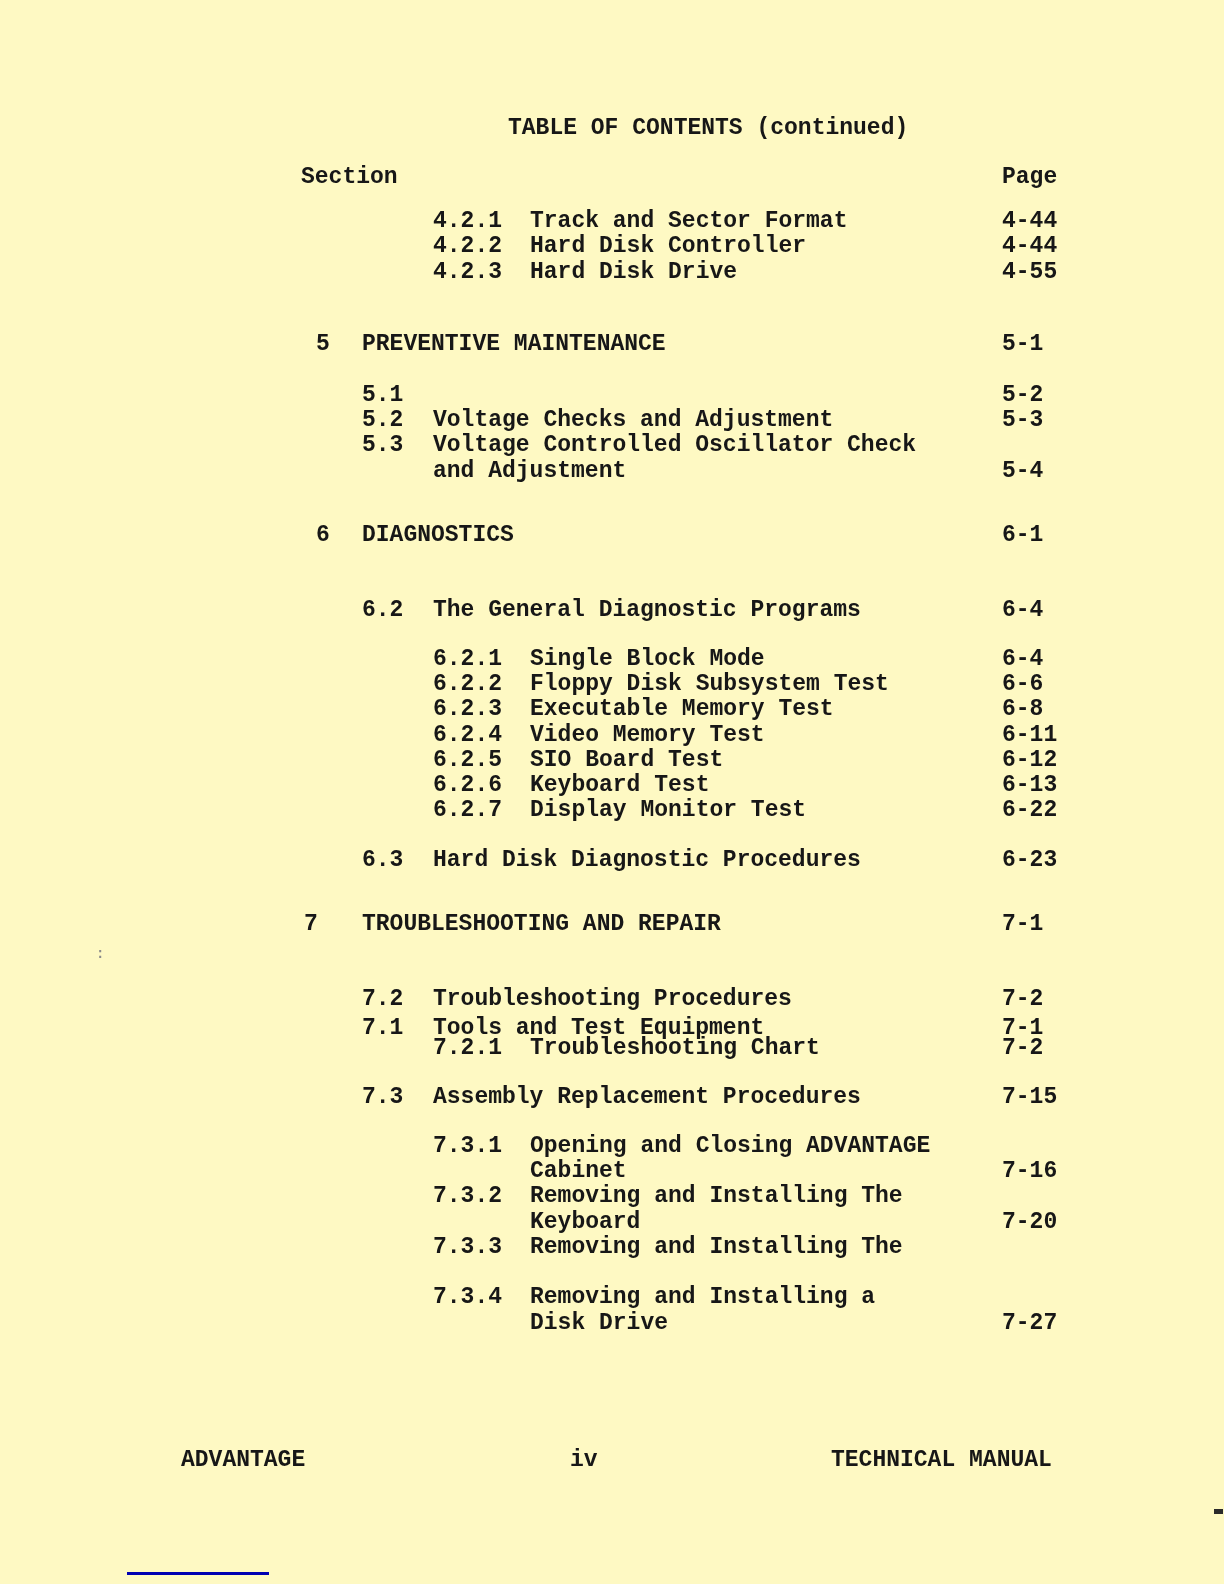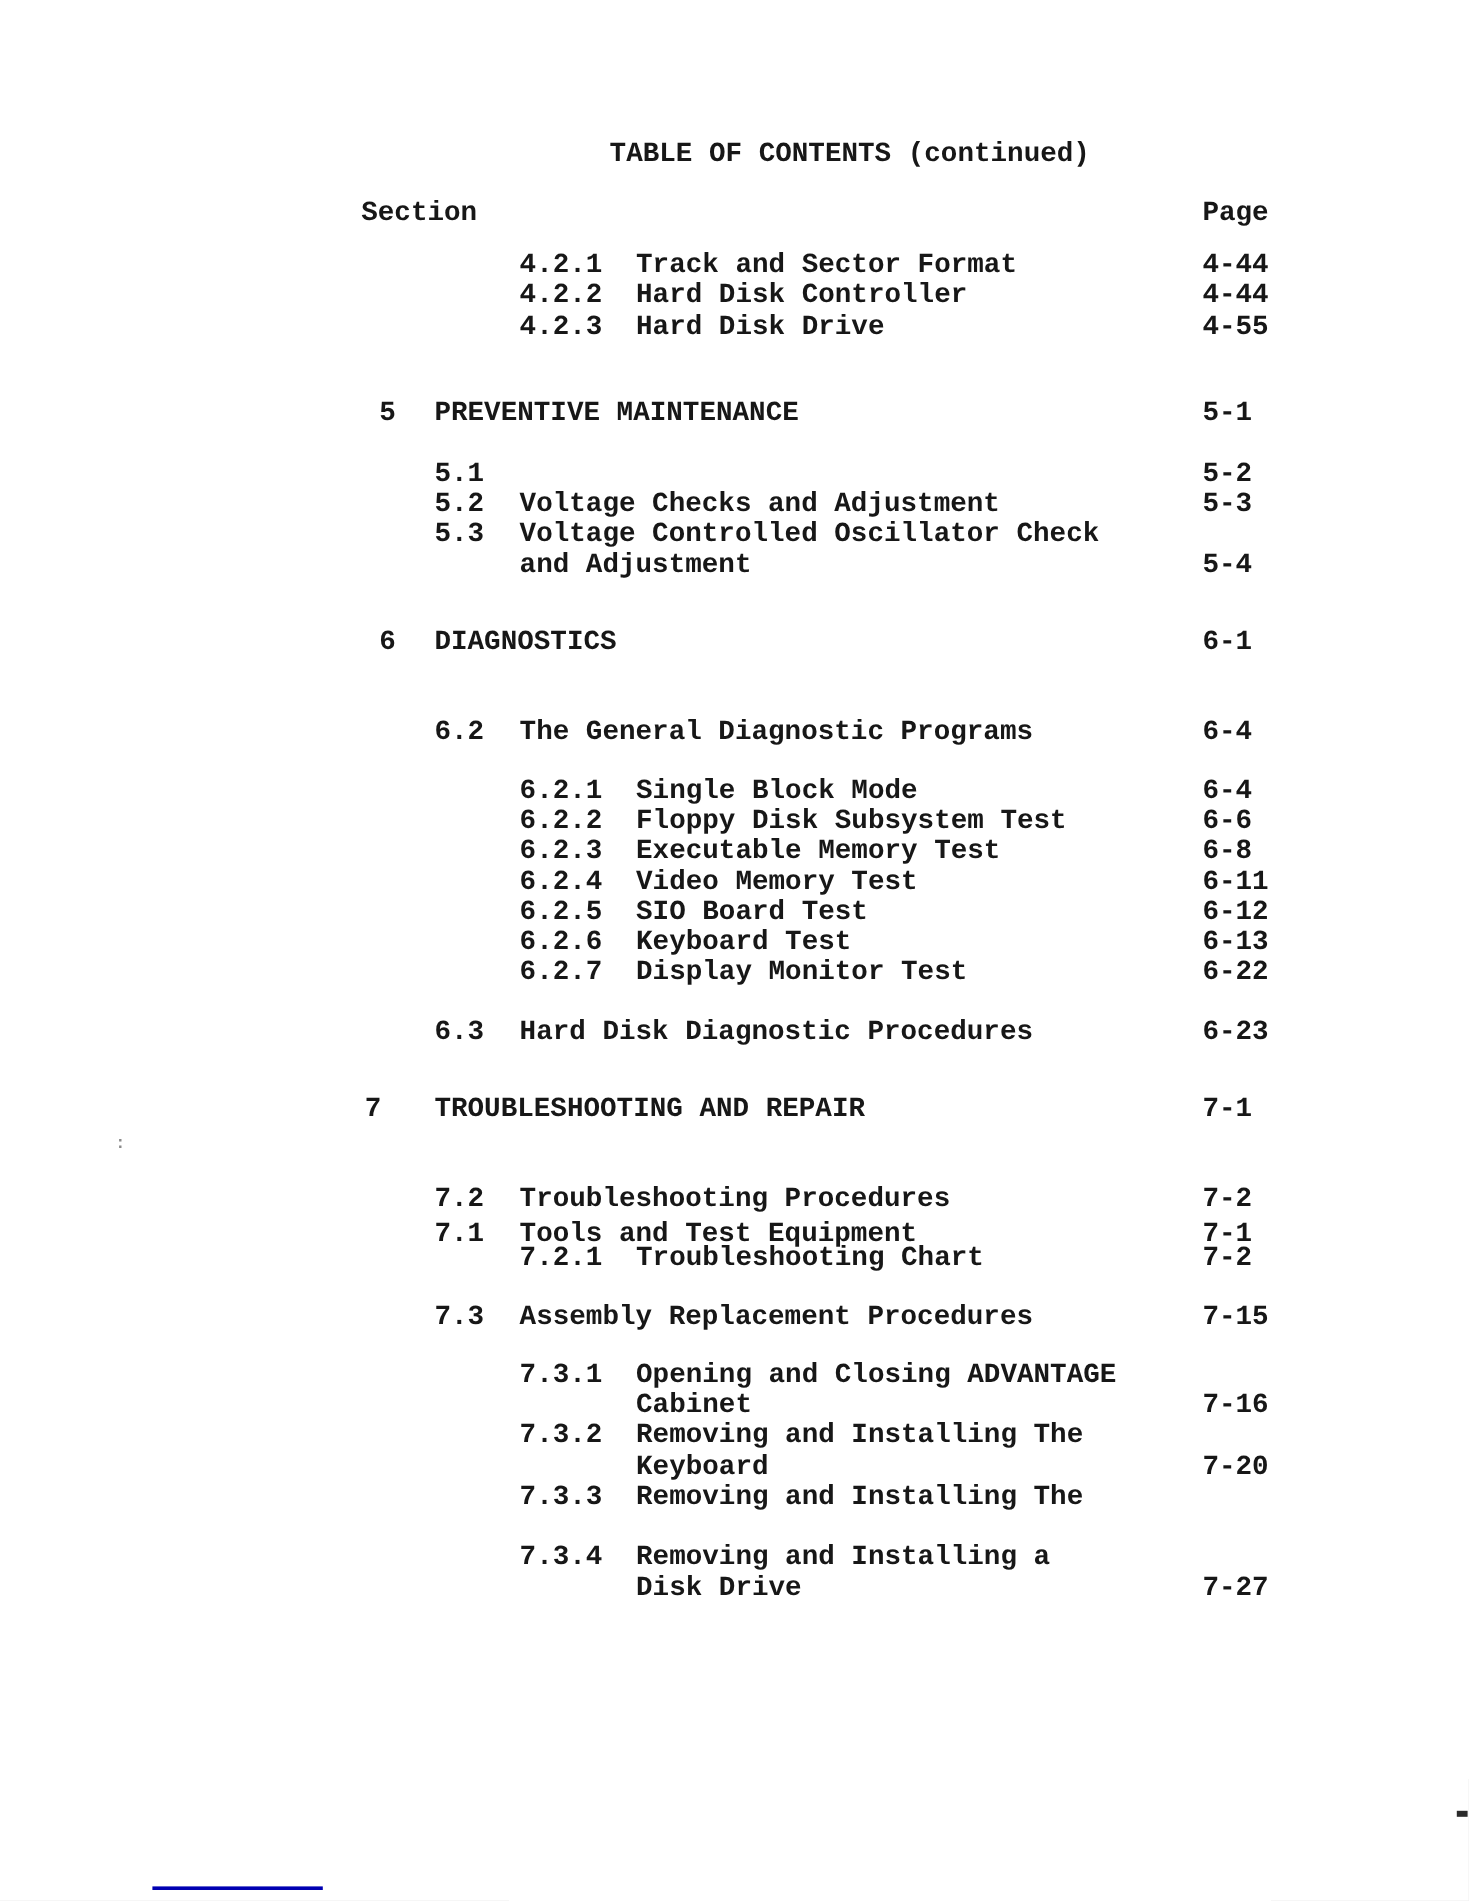--- a/index.html
+++ b/index.html
@@ -29,21 +29,21 @@
   .ftr-center{left:570px;}
   .ftr-right{left:831px;}
   
   .blue-underline{position:absolute;left:127px;top:1572px;width:142px;height:3px;}
   .edge-dash{position:absolute;left:1214px;top:1509px;width:9px;height:5px;background:#2a2a2a;}
   .speckle{position:absolute;left:96px;top:950px;width:3px;height:9px;color:#8a8a8a;font-size:14px;line-height:9px;}
 </style>
 </head>
 <body>
 
-<div class="page" style="color: rgb(23, 23, 23); background: #ffffff;">
+<div class="page" style="color: rgb(23, 23, 23); background: #fef9c3;">
 
   <div class="row" style="top:115px">
     <span class="doc-title">TABLE OF CONTENTS (continued)</span>
   </div>
 
   <div class="row" style="top:164px">
     <span class="col-section">Section</span>
     <span class="pg">Page</span>
   </div>
 
@@ -185,18 +185,23 @@
   </div>
   <div class="row l3" style="top:1284px">
     <span class="num">7.3.4</span>
     <span class="ttl">Removing and Installing a</span>
   </div>
   <div class="row contl3" style="top:1310px">
     <span class="ttl">Disk Drive</span>
     <span class="pg">7-27</span>
   </div>
 
+  <div class="row" style="top:1447px">
+    <span class="ftr-left">ADVANTAGE</span>
+    <span class="ftr-center">iv</span>
+    <span class="ftr-right">TECHNICAL MANUAL</span>
+  </div>
 
   <div class="blue-underline" id="blue-line" style="background: rgb(0, 0, 178);"></div>
   <div class="edge-dash"></div>
   <div class="speckle">:</div>
 
 </div>
 
 </body></html>

